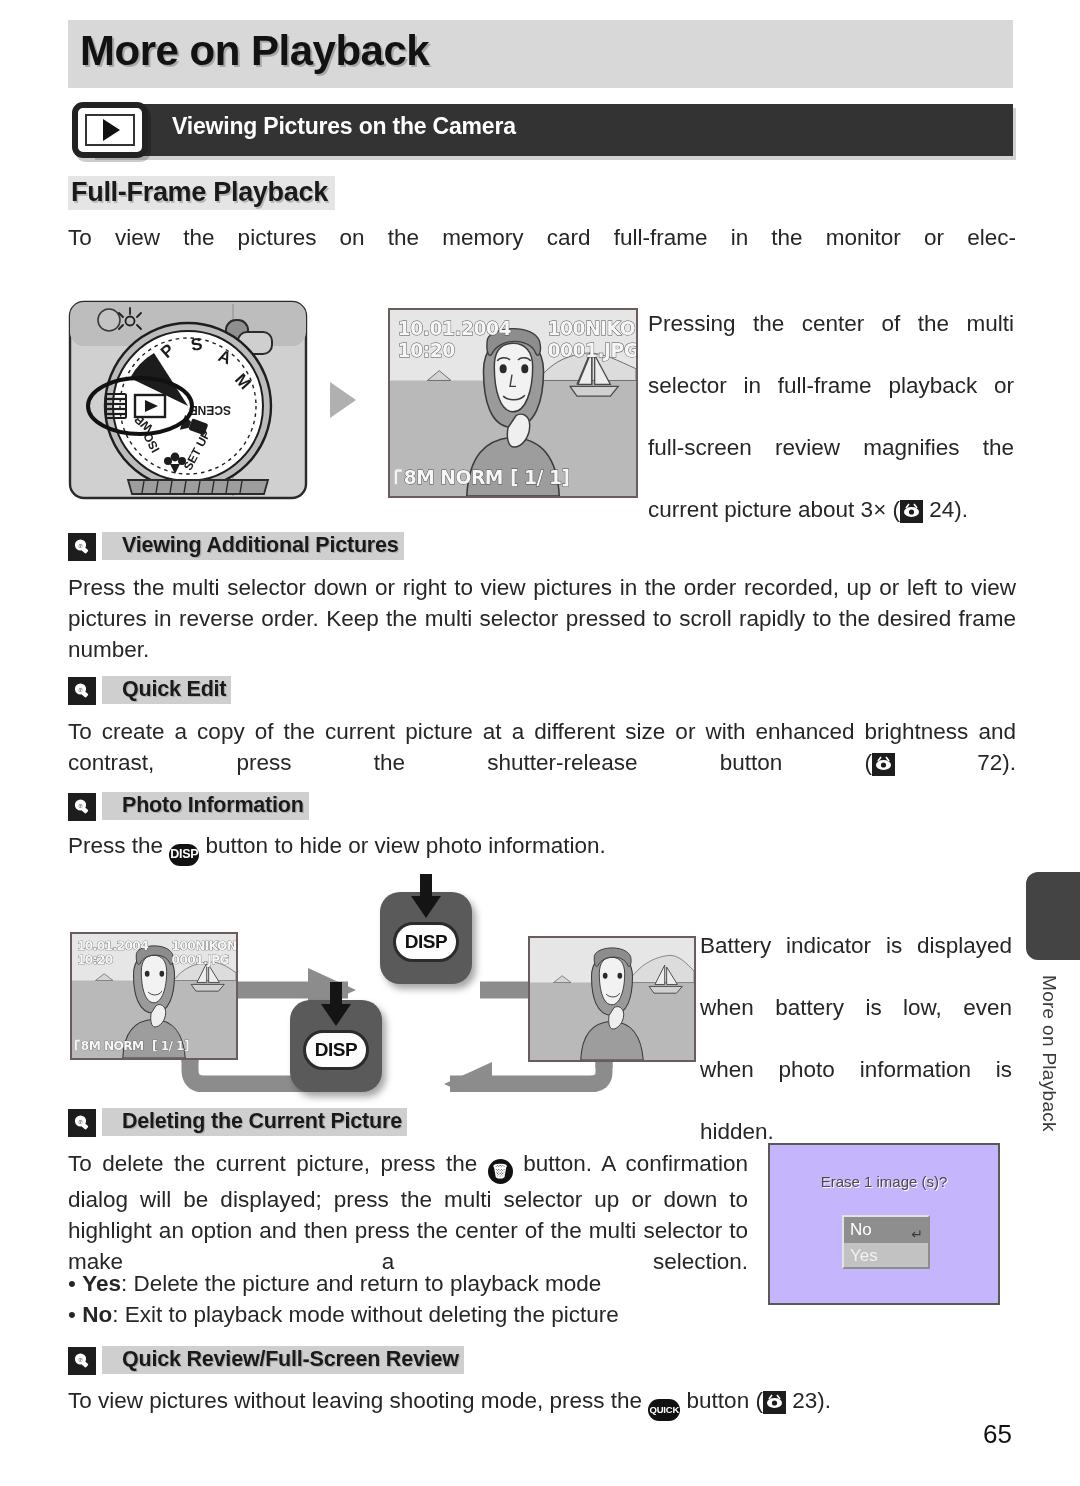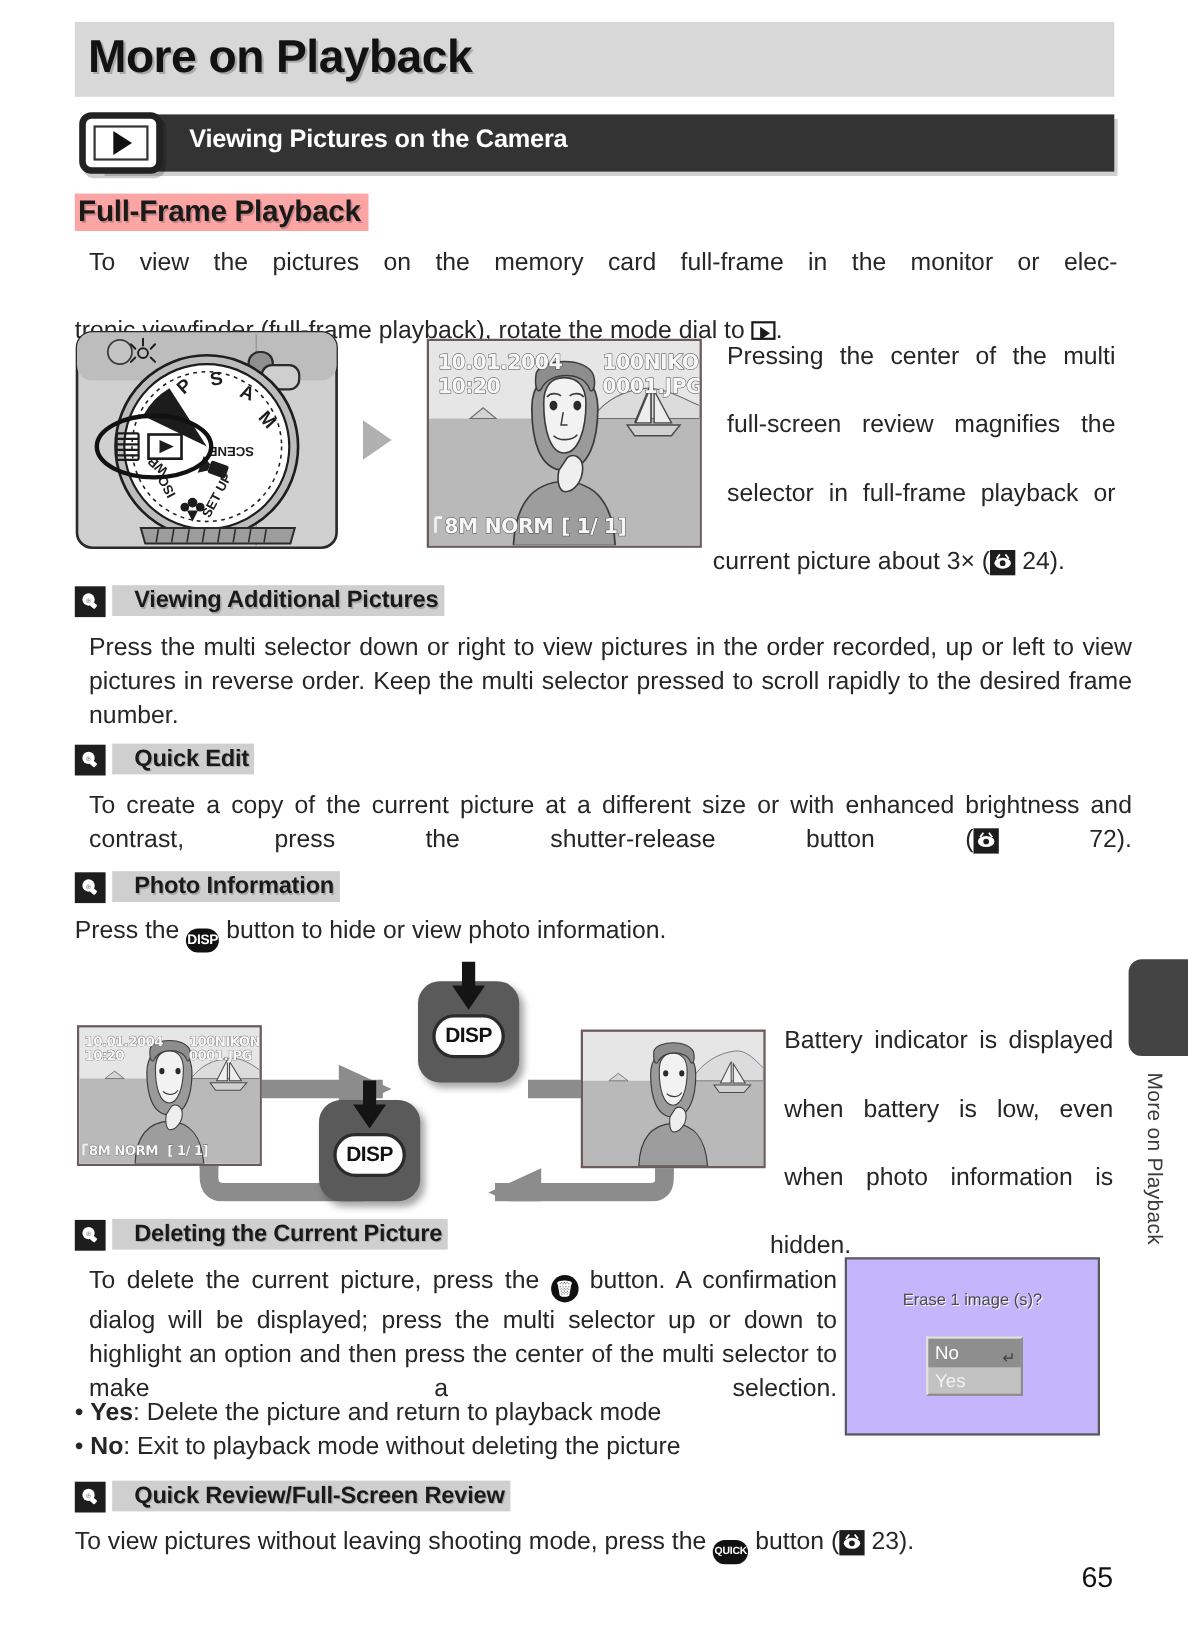--- a/index.html
+++ b/index.html
@@ -57,35 +57,35 @@
     border-left: 17px solid #111;
     border-top: 11px solid transparent;
     border-bottom: 11px solid transparent;
     margin-left: 3px;
   }
 
   
   .subhead {
     position: absolute;
     font-size: 27px; font-weight: bold;
-    background: #fca5a5;
+    background: #e5e5e5;
     padding: 1px 7px 2px 3px;
     letter-spacing: -0.3px;
     text-shadow: 1.5px 1.5px 0 rgba(0,0,0,0.2);
     white-space: nowrap;
   }
 
   
   .body {
     position: absolute;
     font-size: 22.5px;
     line-height: 31px;
     color: #262626;
   }
-  .just { text-align: justify; margin-left: 13px; }
+  .just { text-align: justify; }
   .just::after { content:""; display:inline-block; width:100%; }
 
   
   .tip-row { position: absolute; display: flex; align-items: flex-start; }
   .bulb {
     width: 28px; height: 28px;
     background: #1d1d1d;
     display: inline-flex; align-items: center; justify-content: center;
     margin-right: 6px; flex: 0 0 auto;
     position: relative; top: 1px;
@@ -220,24 +220,20 @@
     <div class="inner">
       <div class="tri"></div>
     </div>
   </div>
   <div class="section-title">Viewing Pictures on the Camera</div>
 
   <div class="subhead" style="left:68px; top:176px;">Full-Frame Playback</div>
 
   <div class="body" style="left:68px; top:222px; width:948px;">
     <div class="just">To view the pictures on the memory card full-frame in the monitor or elec-</div>
-    <div>
-      <span>tronic viewfinder (full-frame playback), rotate the mode dial to</span>
-      <span class="ico ico-play"></span><span>.</span>
-    </div>
   </div>
 
   <div class="dial-fig">
     <svg viewBox="0 0 243 203" width="243" height="203">
       <rect x="2" y="4" width="236" height="196" rx="14" fill="#d0d0d0" stroke="#2a2a2a" stroke-width="2.4"></rect>
       <rect x="2" y="4" width="236" height="44" rx="14" fill="#bdbdbd" stroke="none"></rect>
       <path d="M165,6 L165,198" stroke="#9a9a9a" stroke-width="1.4" fill="none"></path>
 
       <rect x="158" y="22" width="22" height="58" rx="10" fill="#8f8f8f" stroke="#2a2a2a" stroke-width="2"></rect>
       <rect x="170" y="34" width="34" height="22" rx="9" fill="#cfcfcf" stroke="#2a2a2a" stroke-width="2"></rect>
@@ -346,22 +342,22 @@
         <text x="14" y="178" font-size="19" letter-spacing="-0.5">8M NORM</text>
         <text x="122" y="178" font-size="19" letter-spacing="-0.5">[  1/     1]</text>
       </g>
       <path d="M6,164 L6,178" stroke="#f4f4f4" stroke-width="2.4"></path>
       <path d="M6,164 L12,164" stroke="#f4f4f4" stroke-width="2.4"></path>
     </svg>
   </div>
 
   <div class="body" style="left:648px; top:308px; width:366px;">
     <div class="just">Pressing the center of the multi</div>
+    <div class="just">selector in full-frame playback or</div>
     <div class="just">full-screen review magnifies the</div>
-    <div class="just">selector in full-frame playback or</div>
     <div>
       <span>current picture about 3× (</span><span class="ico ico-ref">
           <svg width="19" height="19" viewBox="0 0 19 19">
             <ellipse cx="9.5" cy="10" rx="7.5" ry="5" fill="#fff"></ellipse>
             <circle cx="9.5" cy="10" r="2.6" fill="#1d1d1d"></circle>
             <path d="M4,6 L7,2 M15,6 L12,2" stroke="#fff" stroke-width="1.6" fill="none"></path>
           </svg>
         </span> <span>24).</span>
     </div>
   </div>

